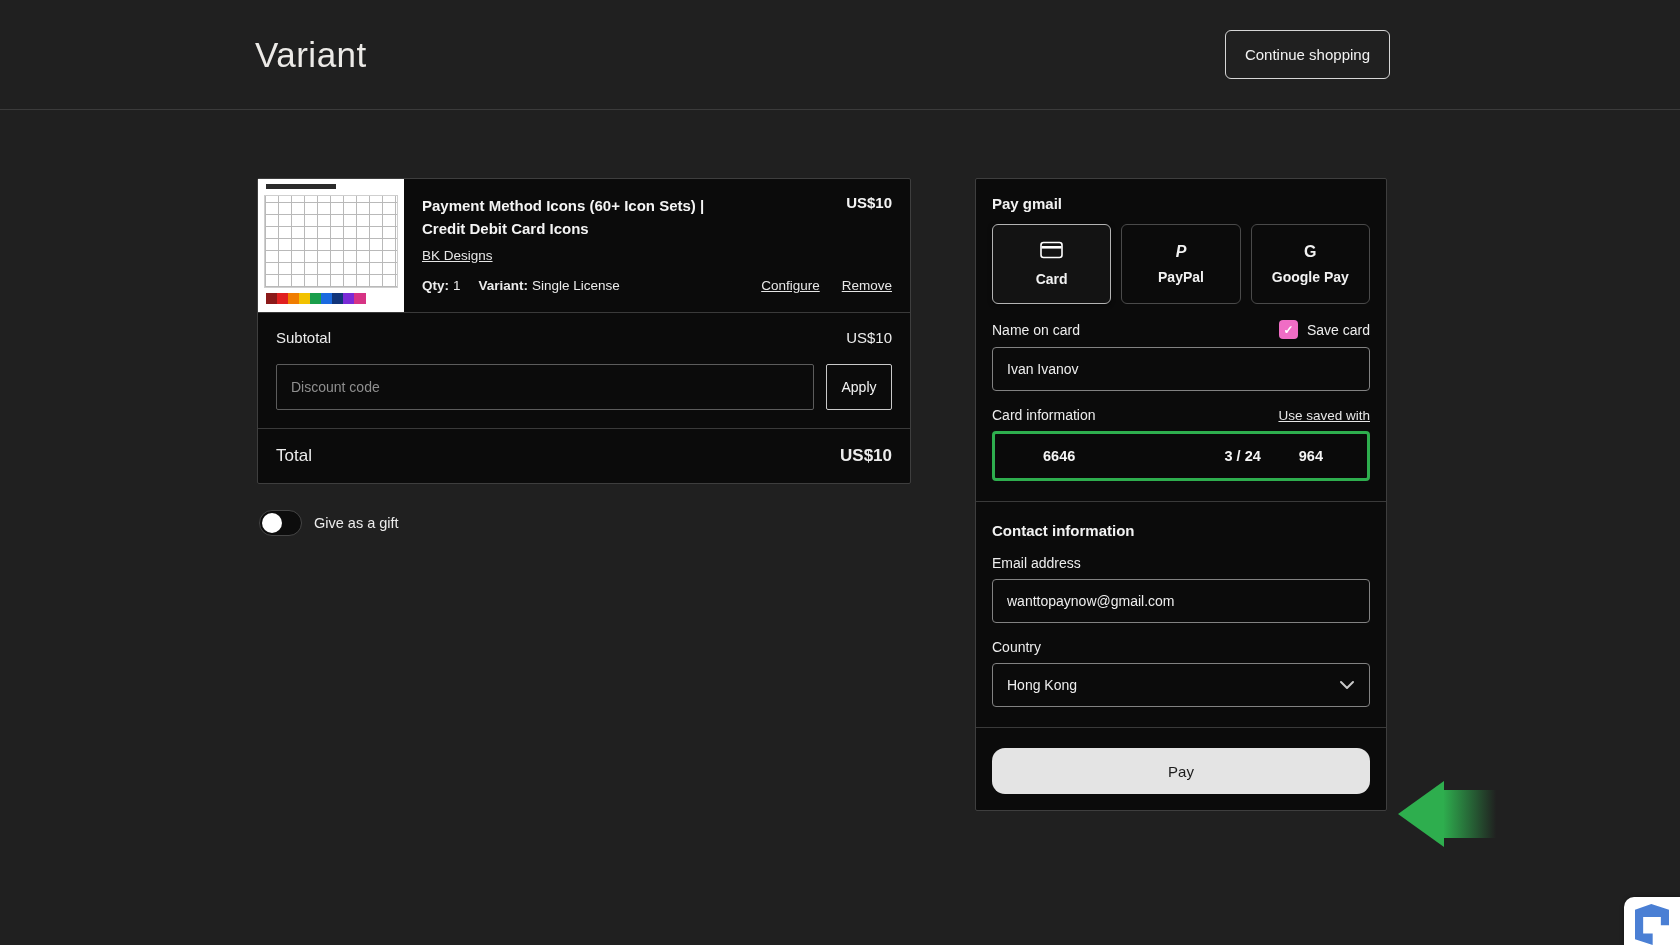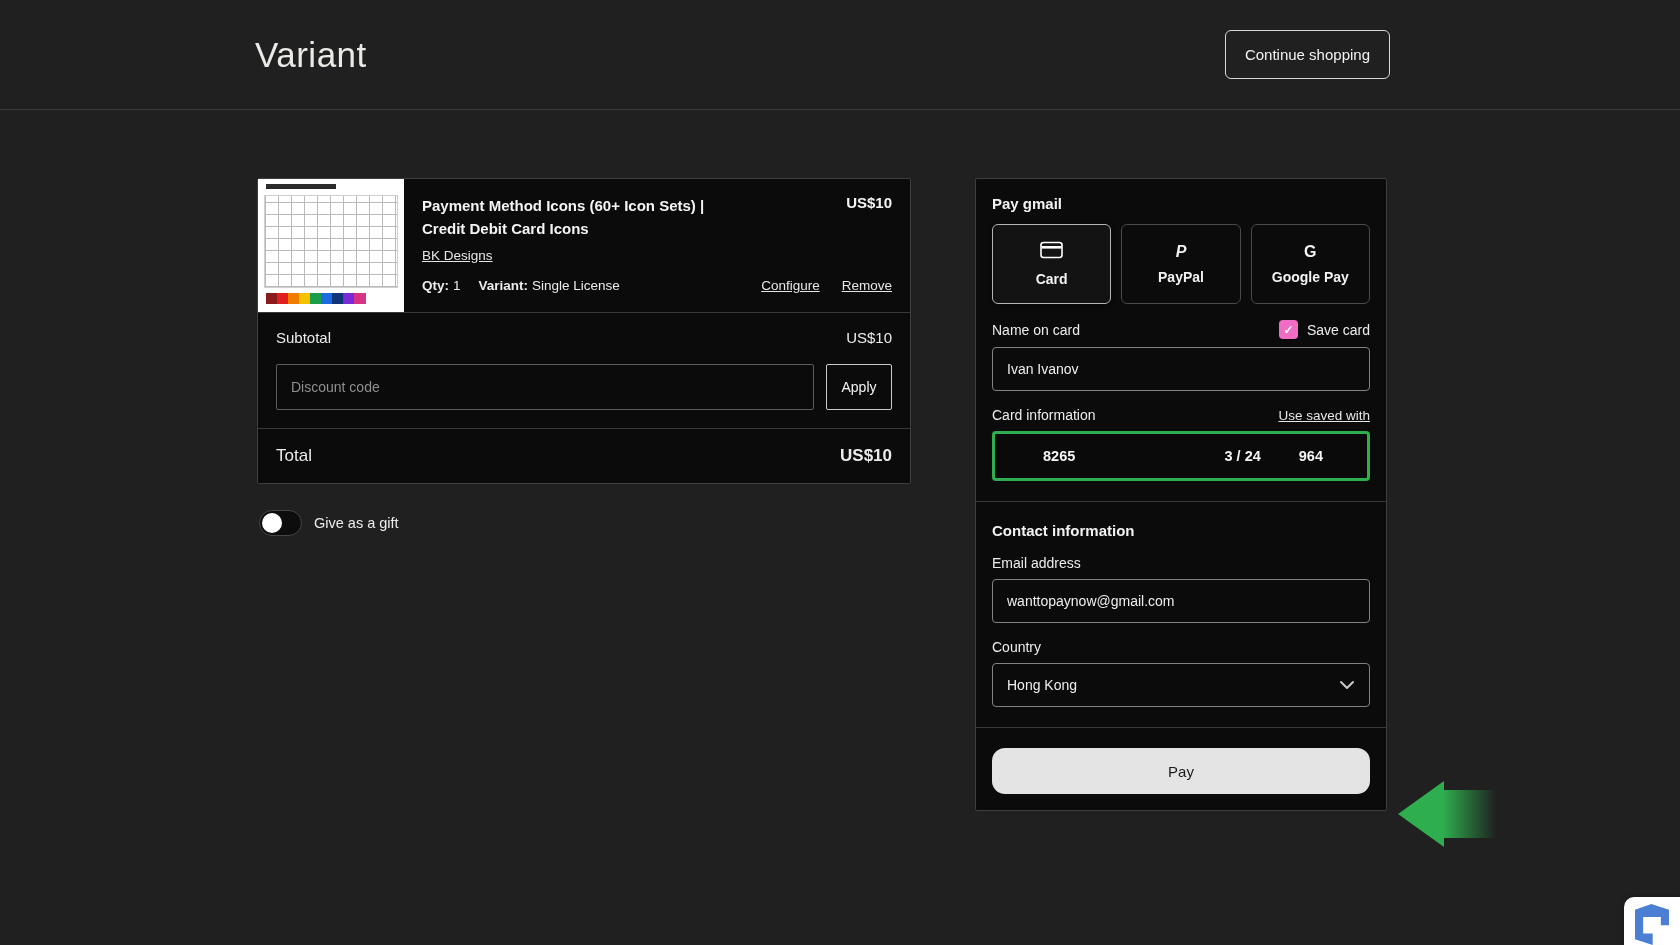--- a/index.html
+++ b/index.html
@@ -273,21 +273,21 @@
         <span class="field-label">Save card</span>
       </span>
     </div>
     <input class="text-input" type="text" value="Ivan Ivanov" style="">
 
     <div class="field-label-row">
       <span class="field-label">Card information</span>
       <span class="link-small">Use saved with</span>
     </div>
     <div class="card-info-box">
-      <span class="card-number">8265</span>
+      <span class="card-number">6646</span>
       <span class="card-expiry">3 / 24</span>
       <span class="card-cvc">964</span>
     </div>
 
     <div class="full-divider"></div>
 
     <div class="section-title">Contact information</div>
 
     <div class="field-label-row">
       <span class="field-label">Email address</span>

